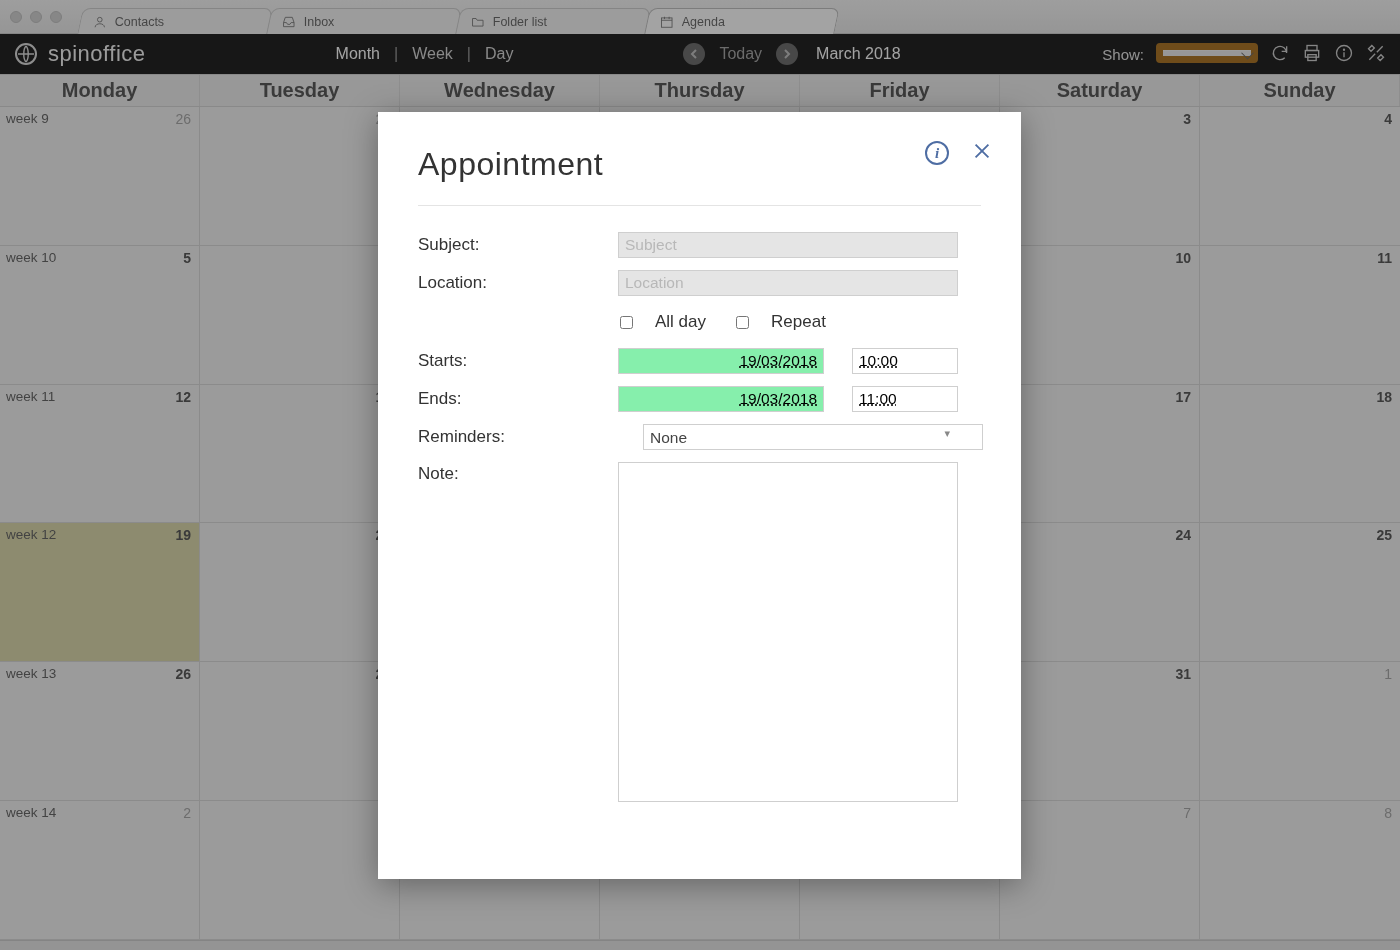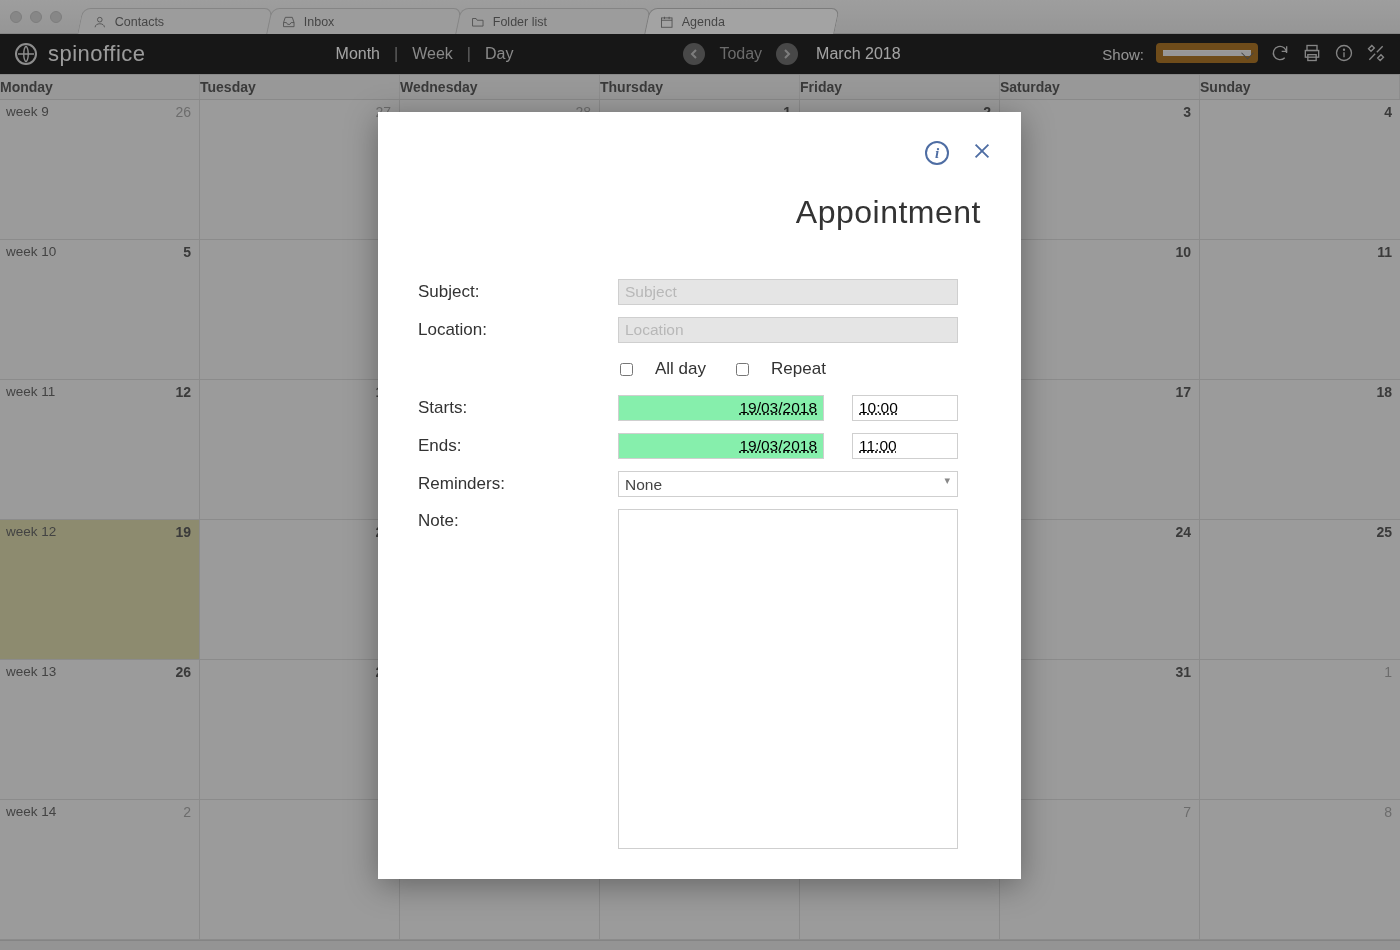--- a/index.html
+++ b/index.html
@@ -26,50 +26,50 @@
   .navarrow svg{ width:10px; height:10px; stroke:#bbb; fill:none; stroke-width:2;}
   .today { color:#9a9a9a; }
   .monthlabel { color:#fff; margin-left:4px; }
   .right-tools { margin-left:auto; display:flex; align-items:center; gap:12px; font-size:15px; color:#e0e0e0;}
   .showselect { appearance:none; -webkit-appearance:none; background:#e9e9ec; color:#333; font-size:12.5px; border:7px solid #a16207; border-radius:4px; padding:2px 20px 2px 8px; height:20px; position:relative; box-shadow: 0 1px 0 rgba(255,255,255,.4) inset; }
   .selwrap { position:relative; display:inline-block; }
   .selwrap::after{ content:""; position:absolute; right:6px; top:50%; width:8px; height:8px; transform:translateY(-60%) rotate(45deg); border-right:1.5px solid #555; border-bottom:1.5px solid #555; pointer-events:none;}
   .tooli svg { width:20px; height:20px; stroke:#c9c9c9; fill:none; stroke-width:1.6; }
   
   .weekhead { display:grid; grid-template-columns: repeat(7,1fr); background:#ececec; border-top:1px solid #d0d0d0; border-bottom:1px solid #d0d0d0; }
-  .weekhead div { font-size:14px; font-weight:600; color:#404040; padding:4px 0; border-right:1px solid #d9d9d9;}
+  .weekhead div { text-align:center; font-size:20px; font-weight:600; color:#404040; padding:4px 0; border-right:1px solid #d9d9d9;}
   .grid { flex:1; display:grid; grid-template-rows: repeat(6,1fr); }
   .weekrow { display:grid; grid-template-columns: repeat(7,1fr); border-bottom:1px solid #d4d4d4; position:relative;}
   .cell { border-right:1px solid #d4d4d4; padding:4px 6px; font-size:13px; color:#3d3d3d; position:relative; }
   .cell:last-child{ border-right:none; }
   .cell .daynum { position:absolute; top:4px; right:8px; font-weight:600; font-size:14px; color:#404040;}
   .cell.other .daynum { color:#9c9c9c; font-weight:500;}
   .cell.today { background:#d7d4a0; }
   .weeklbl { position:absolute; top:4px; left:6px; font-size:13.5px; color:#505050; }
   .footerbar { height:10px; background:#e3e3e3; border-top:1px solid #c7c7c7;}
   
   .scrim { position:absolute; inset:0; background:rgba(50,50,50,0.45); z-index:50; }
   
   .modal { position:absolute; left:378px; top:112px; width:643px; height:767px; background:#fff; z-index:60; box-shadow:0 6px 30px rgba(0,0,0,.35); padding:34px 40px 26px 40px; display:flex; flex-direction:column; }
-  .modal h1 { text-align:right; font-weight:300; font-size:32px; color:#333; letter-spacing:0.5px;margin-top:48px; }
+  .modal h1 { text-align:left; font-weight:300; font-size:32px; color:#333; letter-spacing:0.5px; }
   .modal .topicons { position:absolute; right:28px; top:28px; display:flex; gap:22px; align-items:center; }
   .infoicon { width:24px; height:24px; border:2px solid #4e6da3; border-radius:50%; display:flex; align-items:center; justify-content:center; color:#4e6da3; font-family:Georgia,serif; font-style:italic; font-weight:bold; font-size:15px; }
   .closeicon svg { width:22px; height:22px; stroke:#4e6da3; stroke-width:2; fill:none; }
   .divider { height:1px; background:#e4e4e4; margin:22px 0 26px 0;}
   .form { display:grid; grid-template-columns: 200px 1fr; row-gap:12px; align-items:center; font-size:17px; color:#333; font-weight:300;}
   .form label{ font-size:17px; color:#333; }
   .txt { width:340px; height:26px; border:1px solid #cfcfcf; background:#e5e5e5; padding:0 6px; font-size:15.5px; color:#555; }
   .txt::placeholder{ color:#b8b8b8; }
   .checks { grid-column:2; display:flex; gap:22px; align-items:center; font-size:17px; color:#333; padding:4px 0 4px 2px;}
   .checks input { width:13px; height:13px; }
   .daterow { display:flex; gap:28px; }
   .datein { width:206px; height:26px; border:1px solid #cfcfcf; background:#86efac; padding:0 6px; font-size:15.5px; text-decoration:underline dotted;text-align:right; }
   .timein { width:106px; height:26px; border:1px solid #cfcfcf; background:#fff; padding:0 6px; font-size:15.5px; text-decoration:underline dotted;}
   .remwrap { position:relative; width:340px;}
-  .remsel { width:100%; height:26px; border:1px solid #cfcfcf; background:#fff; padding:0 6px; font-size:15.5px; color:#444; appearance:none;}
+  .remsel { width:100%; height:26px; border:1px solid #cfcfcf; background:#fff; padding:0 6px; font-size:15.5px; color:#444; appearance:none;margin-left:25px;}
   .remwrap::after{ content:"▾"; position:absolute; right:8px; top:3px; font-size:11px; color:#888; pointer-events:none;}
   .notewrap { grid-column:2; }
   .notearea { width:340px; height:340px; border:1px solid #cfcfcf; resize:none; background:#fff; }
   .notelabel { align-self:flex-start; padding-top:2px;}
   .modalfoot { margin-top:auto; display:flex; justify-content:flex-end; gap:8px; padding-top:16px;}
   .mbtn { border:1px solid #4e6da3; color:#33547f; background:#fff; font-size:16px; padding:4px 18px; height:30px; cursor:pointer; }
   .mbtn.save { width:104px; }
 </style>
 </head>
 <body>

